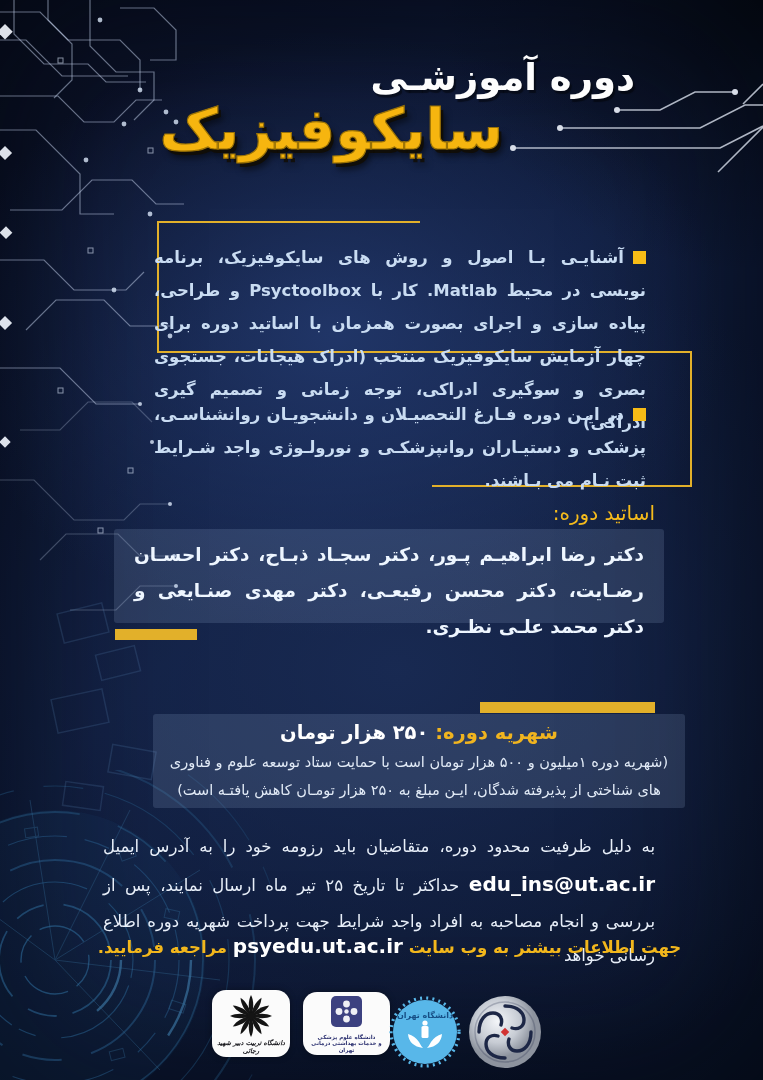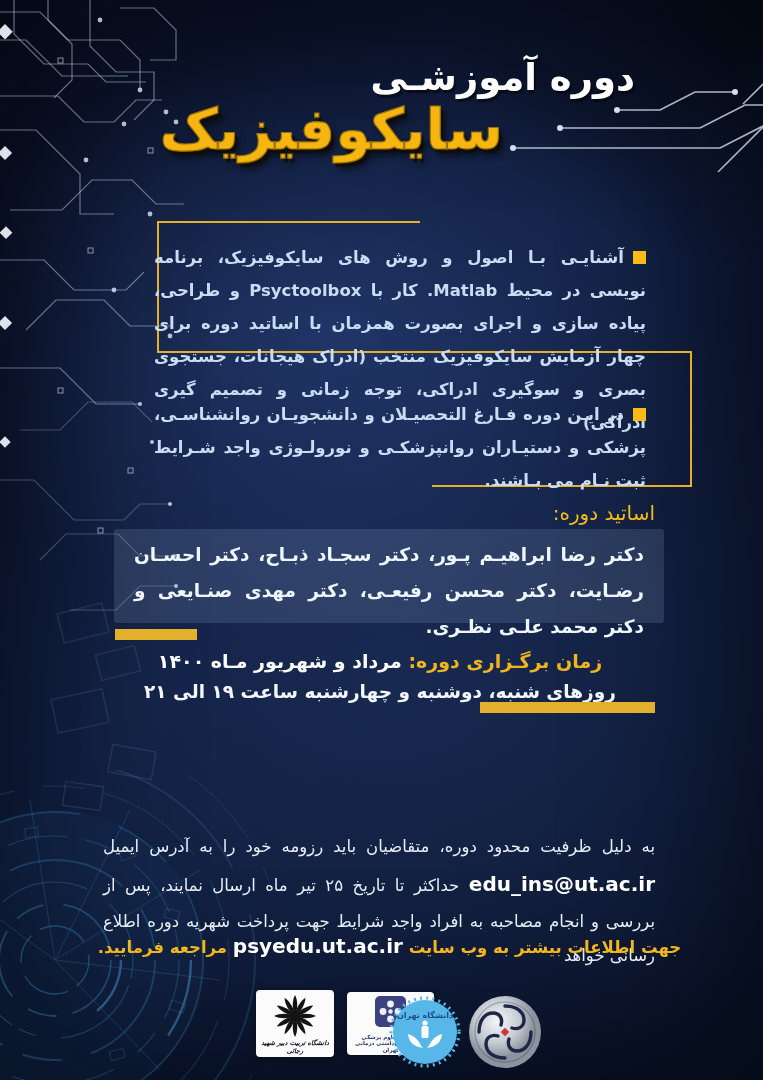--- a/index.html
+++ b/index.html
@@ -55,21 +55,21 @@
   .fee-l1 .lbl{color:#f0b41f;}
   .fee-note{margin:4px 14px 0 14px;font-size:14.5px;color:#e2ebf7;line-height:1.95;}
   
   .contact{top:826px;right:104px;width:552px;margin:4px;font-size:16.5px;color:#e8eff9;
     line-height:2.05;text-align:justify;}
   .email{font-size:20px;font-weight:bold;color:#ffffff;text-decoration:none;}
   .website{top:934px;left:0;width:763px;margin:0;text-align:center;
     font-size:16.5px;font-weight:bold;color:#f2b71c;padding-left:8px;}
   .website .url{font-size:20px;color:#ffffff;text-decoration:none;font-weight:bold;}
   
-  .logo-box{background:#fbfbfb;border-radius:4px;box-shadow:0 0 6px rgba(0,0,0,.35);margin-left:44px;}
+  .logo-box{background:#fbfbfb;border-radius:14px;box-shadow:0 0 6px rgba(0,0,0,.35);}
   .logo1{left:212px;top:990px;width:78px;height:67px;}
   .logo2{left:303px;top:992px;width:87px;height:63px;}
   .logo-cap{position:absolute;bottom:2px;left:0;width:100%;text-align:center;
     font-size:6.5px;font-weight:bold;color:#15151a;line-height:1.15;font-style:italic;}
   .logo2 .logo-cap{color:#2c3170;font-style:normal;font-size:5.5px;}
   .logo3{left:389px;top:996px;width:72px;height:72px;text-align:right;}
   .logo4{left:468px;top:995px;width:74px;height:74px;}
 </style>
 </head>
 <body>
@@ -200,26 +200,26 @@
   <p class="abs block block1"><span class="bullet"></span><span>آشنایـی بـا اصول و روش های سایکوفیزیک، برنامه نویسی در محیط Matlab. کار با Psyctoolbox و طراحی، پیاده سازی و اجرای بصورت همزمان با اساتید دوره برای چهار آزمایش سایکوفیزیک منتخب (ادراک هیجانات، جستجوی بصری و سوگیری ادراکی، توجه زمانی و تصمیم گیری ادراکی)</span></p>
 
   <p class="abs block block2"><span class="bullet"></span><span>در ایـن دوره فـارغ التحصیـلان و دانشجویـان روانشناسـی، پزشکی و دستیـاران روانپزشکـی و نورولـوژی واجد شـرایط ثبت نـام می بـاشند.</span></p>
 
   <div class="abs inst-label">اساتید دوره:</div>
   <div class="abs panel inst-panel">
     <p>دکتر رضا ابراهیـم پـور، دکتر سجـاد ذبـاح، دکتر احسـان رضـایت، دکتر محسن رفیعـی، دکتر مهدی صنـایعی و دکتر محمد علـی نظـری.</p>
   </div>
   <div class="abs fl bar1"></div>
 
-  <div class="abs schedule">
-    <div class="sched-l1"><span class="lbl">زمان برگـزاری دوره:</span> <span>مرداد و شهریور مـاه ۱۴۰۰</span></div>
-    <div class="sched-l2">روزهای شنبه، دوشنبه و چهارشنبه ساعت ۱۹ الی ۲۱</div>
-  </div>
 
   <div class="abs fl bar2"></div>
+  <div class="abs panel fee-panel">
+    <div class="fee-l1"><span class="lbl">شهریه دوره:</span> <span>۲۵۰ هزار تومان</span></div>
+    <p class="fee-note">(شهریه دوره ۱میلیون و ۵۰۰ هزار تومان است با حمایت ستاد توسعه علوم و فناوری های شناختی از پذیرفته شدگان، ایـن مبلغ به ۲۵۰ هزار تومـان کاهش یافتـه است)</p>
+  </div>
 
   <p class="abs contact"><span>به دلیل ظرفیت محدود دوره، متقاضیان باید رزومه خود را به آدرس ایمیل</span> <a class="email" href="#">edu_ins@ut.ac.ir</a> <span>حداکثر تا تاریخ ۲۵ تیر ماه ارسال نمایند، پس از بررسی و انجام مصاحبه به افراد واجد شرایط جهت پرداخت شهریه دوره اطلاع رسانی خواهد</span></p>
 
   <p class="abs website"><span>جهت اطلاعات بیشتر به وب سایت</span> <a class="url" href="#">psyedu.ut.ac.ir</a> <span>مراجعه فرمایید.</span></p>
 
   <div class="abs logo-box logo1">
     <svg width="78" height="50" viewBox="0 0 78 50">
       <g transform="translate(39,26)" fill="#141414">
         <g id="p1">
             <path d="M0,0 C3,-7 3,-15 0,-21 C-3,-15 -3,-7 0,0"></path>

